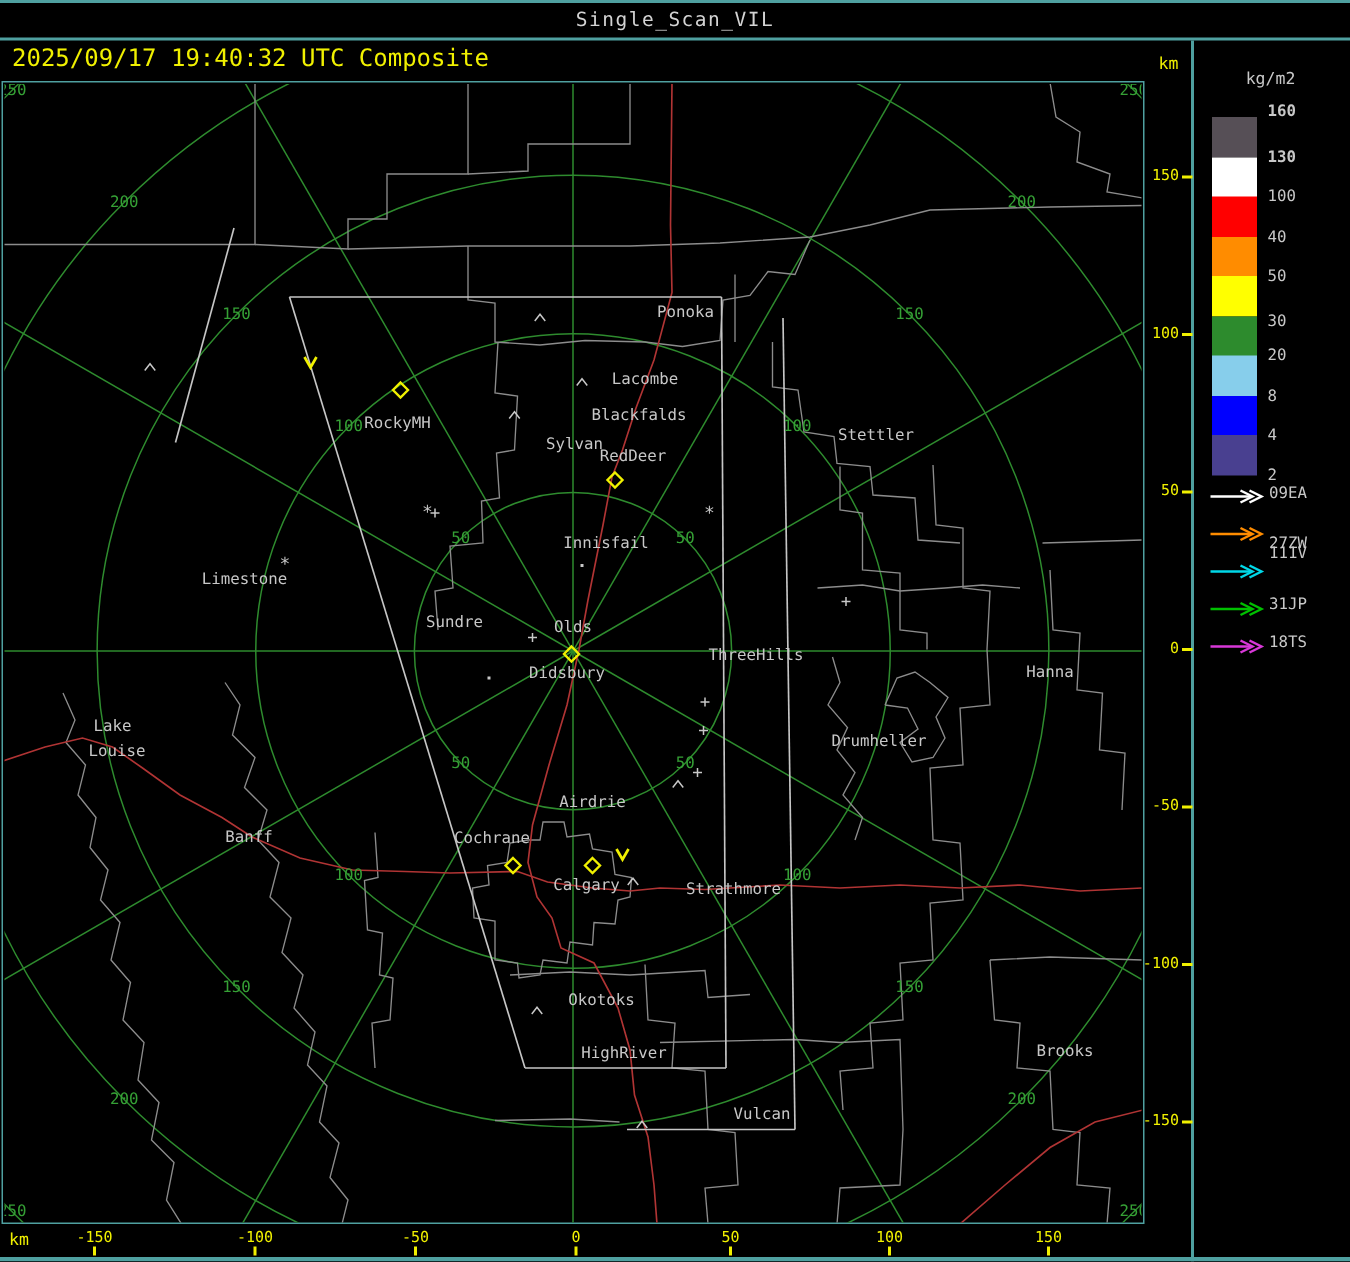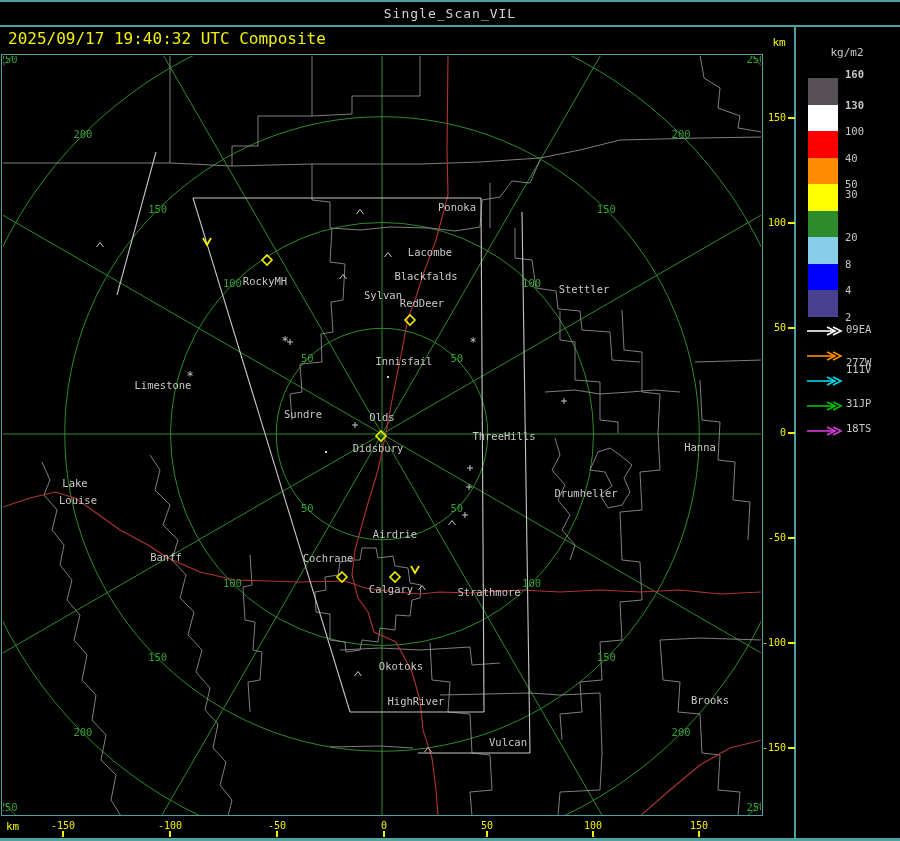--- a/index.html
+++ b/index.html
@@ -46,21 +46,21 @@
     <div class="cbar-swatch" style="position:absolute;top:184px;background:#ffff00;"></div>
     <div class="cbar-swatch" style="position:absolute;top:210.5px;background:#2d8b2d;"></div>
     <div class="cbar-swatch" style="position:absolute;top:237px;background:#87ceeb;"></div>
     <div class="cbar-swatch" style="position:absolute;top:263.5px;background:#0000ff;"></div>
     <div class="cbar-swatch" style="position:absolute;top:290px;background:#494090;"></div>
     <div class="cbar-label" style="position:absolute;top:68px;font-weight:bold;">160</div>
     <div class="cbar-label" style="position:absolute;top:98.5px;font-weight:bold;">130</div>
     <div class="cbar-label" style="position:absolute;top:125px;">100</div>
     <div class="cbar-label" style="position:absolute;top:151.5px;">40</div>
     <div class="cbar-label" style="position:absolute;top:178px;">50</div>
-    <div class="cbar-label" style="position:absolute;top:188px;">30</div>
+    <div class="cbar-label" style="position:absolute;top:208px;">30</div>
     <div class="cbar-label" style="position:absolute;top:231px;">20</div>
     <div class="cbar-label" style="position:absolute;top:257.5px;">8</div>
     <div class="cbar-label" style="position:absolute;top:284px;">4</div>
     <div class="cbar-label" style="position:absolute;top:310.5px;">2</div>
   </div>
 <div id="track-legend">
     <div style="position:absolute;left:806px;top:322px;width:38px;height:12px;"><svg width="38" height="12" viewBox="0 0 38 12">
         <path d="M1,6 H28" stroke="#ffffff" stroke-width="1.6" fill="none"></path>
         <path d="M21,2 L29,6 L21,10 M27,2 L35,6 L27,10" stroke="#ffffff" stroke-width="1.6" fill="none"></path>
       </svg></div>

